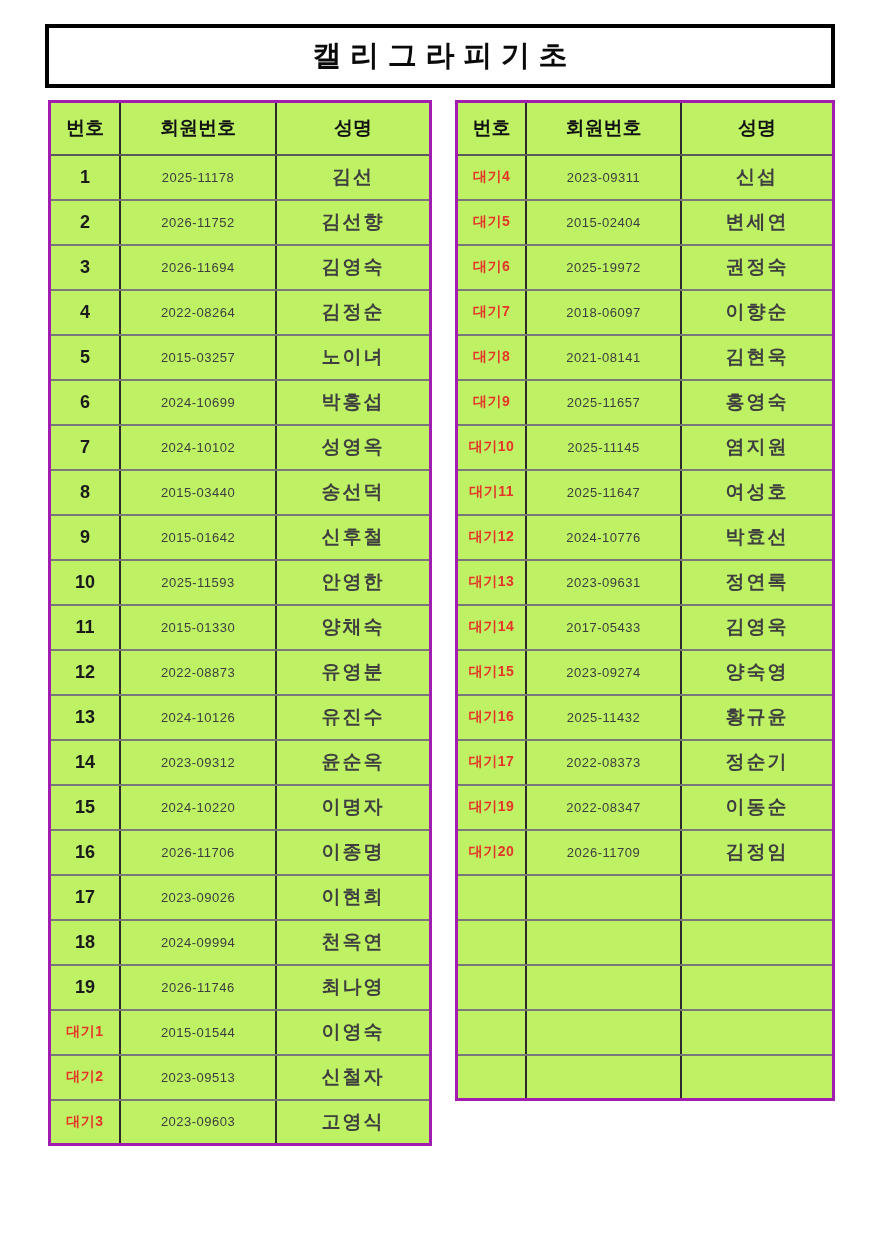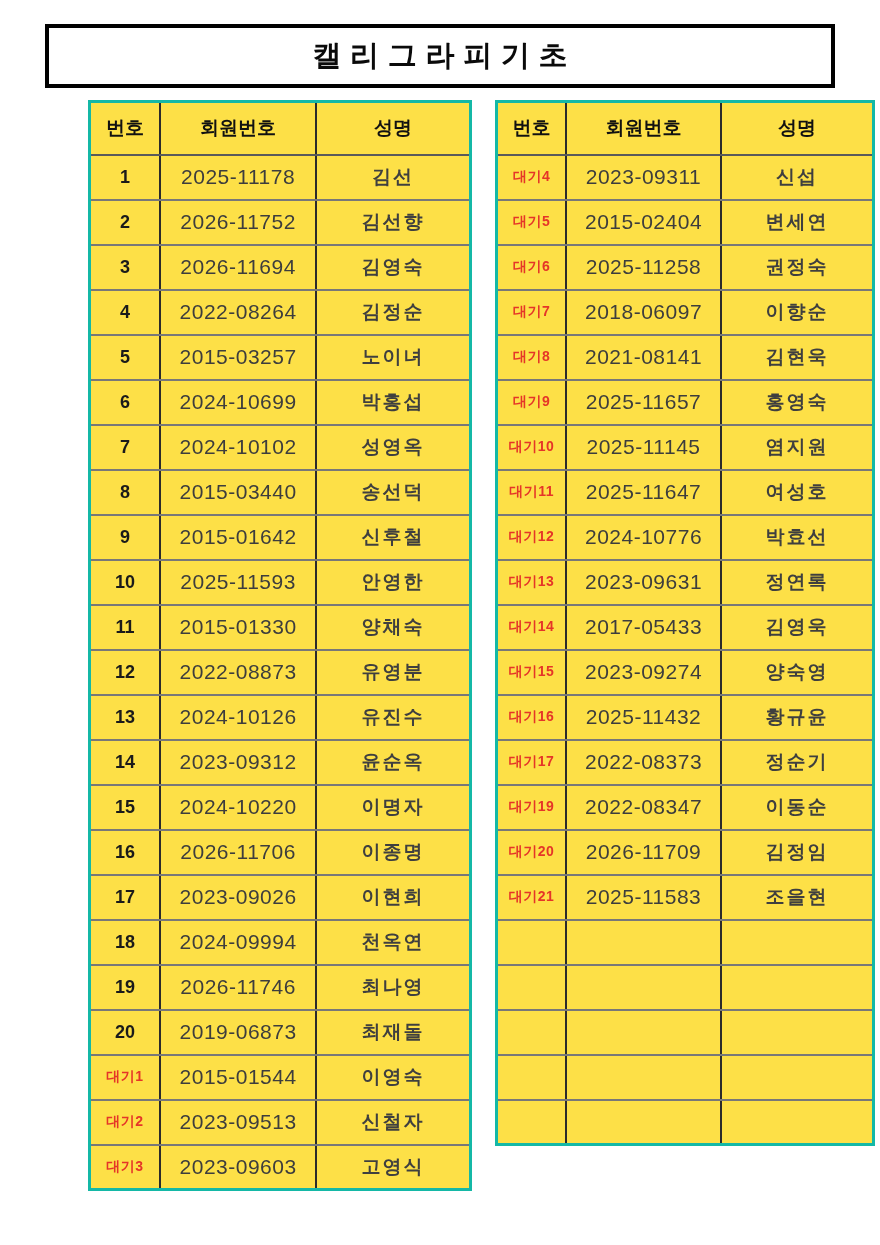--- a/index.html
+++ b/index.html
@@ -24,24 +24,23 @@
     color: #0a0a0a;
     letter-spacing: 0.30em;
     text-indent: 0.30em;
     white-space: nowrap;
   }
 
   table.roster {
     position: absolute;
     top: 100px;
     border-collapse: collapse;
-    border: 3px solid #14b8a6;
+    border: 3px solid #a21caf;
     table-layout: fixed;
-    background: #fde047;
-    margin-left: 40px;
+    background: #bef264;
   }
   table.roster.left  { left: 48px;  width: 384px; }
   table.roster.right { left: 455px; width: 380px; }
 
   table.roster col.c-no   { width: 18.5%; }
   table.roster col.c-id   { width: 41%; }
   table.roster col.c-name { width: 40.5%; }
 
   table.roster th {
     height: 53px;
@@ -70,21 +69,21 @@
     font-size: 18px;
     font-weight: bold;
     color: #1a1a1a;
   }
   td.cell-no.wait {
     color: var(--wait-red, #e53528);
     font-size: 14px;
     letter-spacing: 0.5px;
   }
   td.cell-id {
-    font-size: 21px;
+    font-size: 13px;
     color: #3d3d3d;
     letter-spacing: 0.5px;
   }
   td.cell-name {
     font-size: 19px;
     color: #3f3f3f;
     letter-spacing: 2px;
     font-weight: bold;
   }
 </style>
@@ -200,25 +199,20 @@
           <td class="cell-no">18</td>
           <td class="cell-id">2024-09994</td>
           <td class="cell-name">천옥연</td>
         </tr>
         <tr>
           <td class="cell-no">19</td>
           <td class="cell-id">2026-11746</td>
           <td class="cell-name">최나영</td>
         </tr>
         <tr>
-          <td class="cell-no">20</td>
-          <td class="cell-id">2019-06873</td>
-          <td class="cell-name">최재돌</td>
-        </tr>
-        <tr>
           <td class="cell-no wait">대기1</td>
           <td class="cell-id">2015-01544</td>
           <td class="cell-name">이영숙</td>
         </tr>
         <tr>
           <td class="cell-no wait">대기2</td>
           <td class="cell-id">2023-09513</td>
           <td class="cell-name">신철자</td>
         </tr>
         <tr>
@@ -248,21 +242,21 @@
           <td class="cell-id">2023-09311</td>
           <td class="cell-name">신섭</td>
         </tr>
         <tr>
           <td class="cell-no wait">대기5</td>
           <td class="cell-id">2015-02404</td>
           <td class="cell-name">변세연</td>
         </tr>
         <tr>
           <td class="cell-no wait">대기6</td>
-          <td class="cell-id">2025-11258</td>
+          <td class="cell-id">2025-19972</td>
           <td class="cell-name">권정숙</td>
         </tr>
         <tr>
           <td class="cell-no wait">대기7</td>
           <td class="cell-id">2018-06097</td>
           <td class="cell-name">이향순</td>
         </tr>
         <tr>
           <td class="cell-no wait">대기8</td>
           <td class="cell-id">2021-08141</td>
@@ -317,25 +311,20 @@
           <td class="cell-no wait">대기19</td>
           <td class="cell-id">2022-08347</td>
           <td class="cell-name">이동순</td>
         </tr>
         <tr>
           <td class="cell-no wait">대기20</td>
           <td class="cell-id">2026-11709</td>
           <td class="cell-name">김정임</td>
         </tr>
         <tr>
-          <td class="cell-no wait">대기21</td>
-          <td class="cell-id">2025-11583</td>
-          <td class="cell-name">조을현</td>
-        </tr>
-        <tr>
           <td class="cell-no"></td>
           <td class="cell-id"></td>
           <td class="cell-name"></td>
         </tr>
         <tr>
           <td class="cell-no"></td>
           <td class="cell-id"></td>
           <td class="cell-name"></td>
         </tr>
         <tr>

